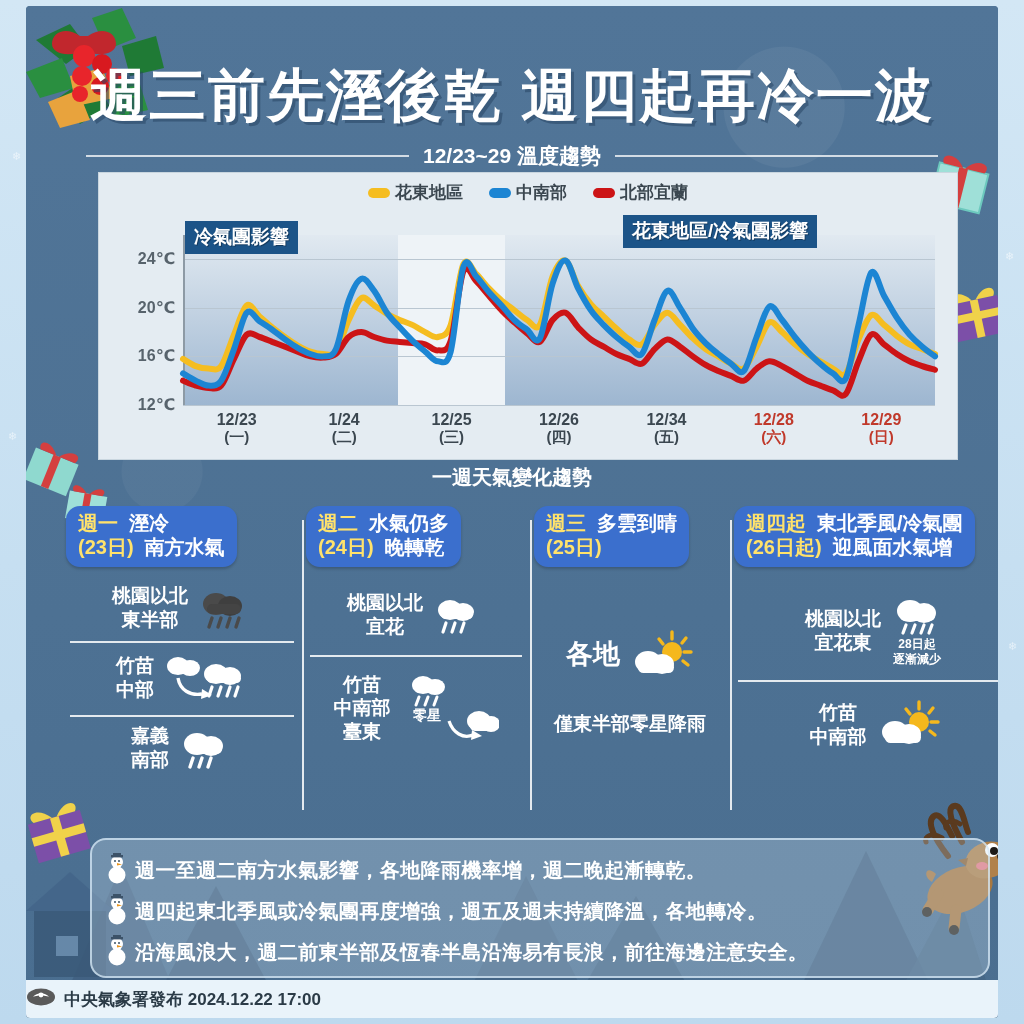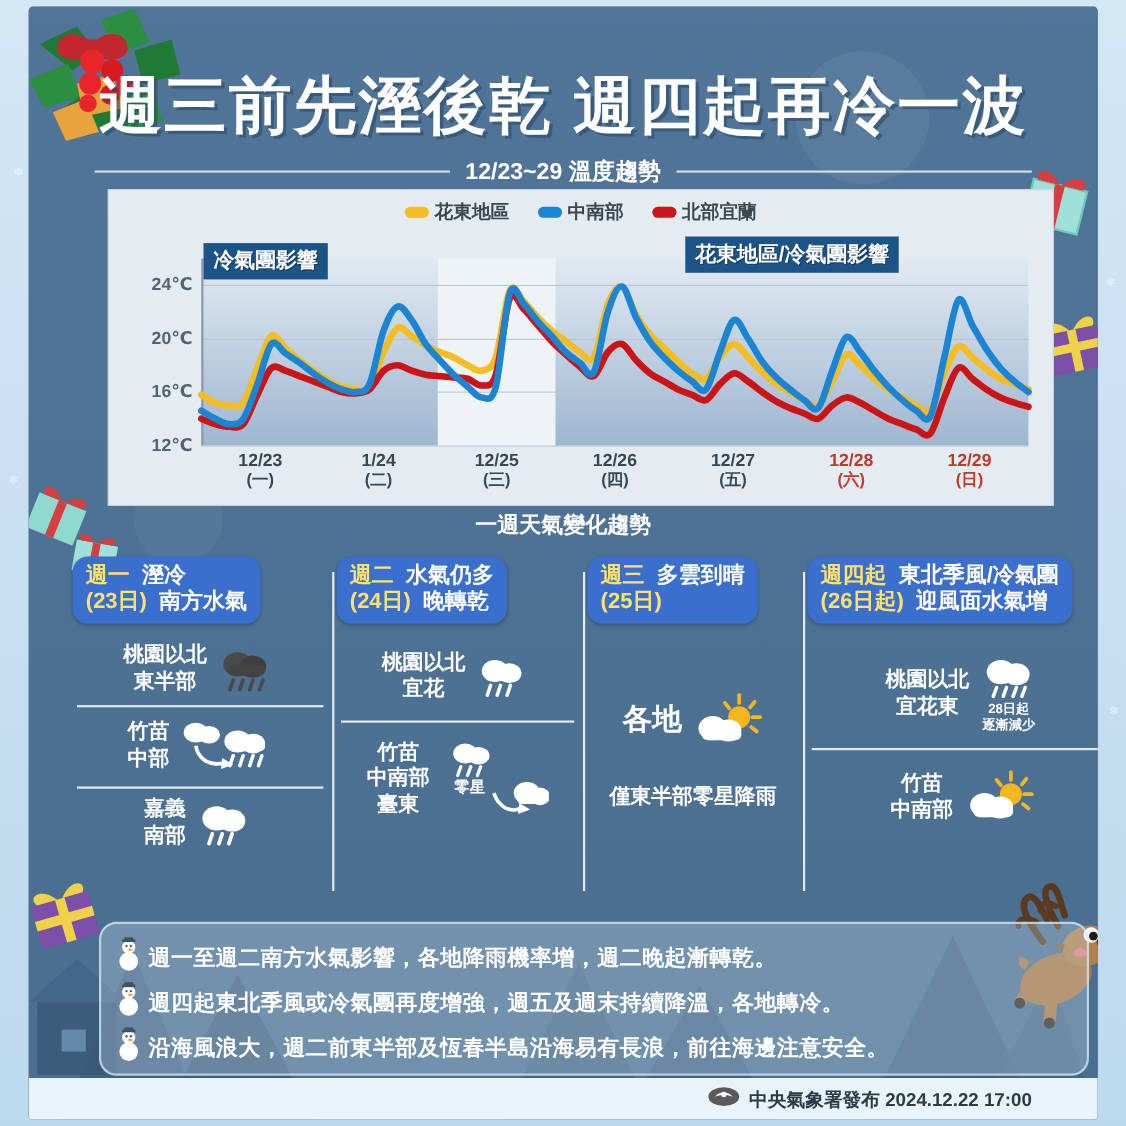--- a/index.html
+++ b/index.html
@@ -103,21 +103,21 @@
     border:2px solid rgba(215,232,245,.75);
     border-radius:16px;
     padding:10px 16px 8px 14px;
   }
   .note { display:flex; align-items:center; gap:7px; height:41px; }
   .note-text { color:#ffffff; font-size:20px; font-weight:bold; white-space:nowrap; letter-spacing:.4px; }
   
   #footer {
     position:absolute; left:0; right:0; bottom:0; height:38px;
     background:#e9f3fa;
-    display:flex; align-items:center; justify-content:flex-end;
+    display:flex; align-items:center; justify-content:flex-start;
     padding-right:60px; gap:8px;
   }
   #footer-text { font-size:17px; color:#2b3b47; font-weight:bold; white-space:nowrap; }
 </style>
 </head>
 <body>
 
 <div id="backdrop">
   <div class="snowflake" style="left:12px;top:150px;">❄</div>
   <div class="snowflake" style="left:8px;top:430px;">❄</div>
@@ -285,21 +285,21 @@
           </div>
           <div class="xtick" style="left: 268.571px;">
             <div class="d" style="color:#3b4750">12/25</div>
             <div class="w" style="color:#3b4750">(三)</div>
           </div>
           <div class="xtick" style="left: 376px;">
             <div class="d" style="color:#3b4750">12/26</div>
             <div class="w" style="color:#3b4750">(四)</div>
           </div>
           <div class="xtick" style="left: 483.429px;">
-            <div class="d" style="color:#3b4750">12/27</div>
+            <div class="d" style="color:#3b4750">12/34</div>
             <div class="w" style="color:#3b4750">(五)</div>
           </div>
           <div class="xtick" style="left: 590.857px;">
             <div class="d" style="color:#c0392b">12/28</div>
             <div class="w" style="color:#c0392b">(六)</div>
           </div>
           <div class="xtick" style="left: 698.286px;">
             <div class="d" style="color:#c0392b">12/29</div>
             <div class="w" style="color:#c0392b">(日)</div>
           </div>

